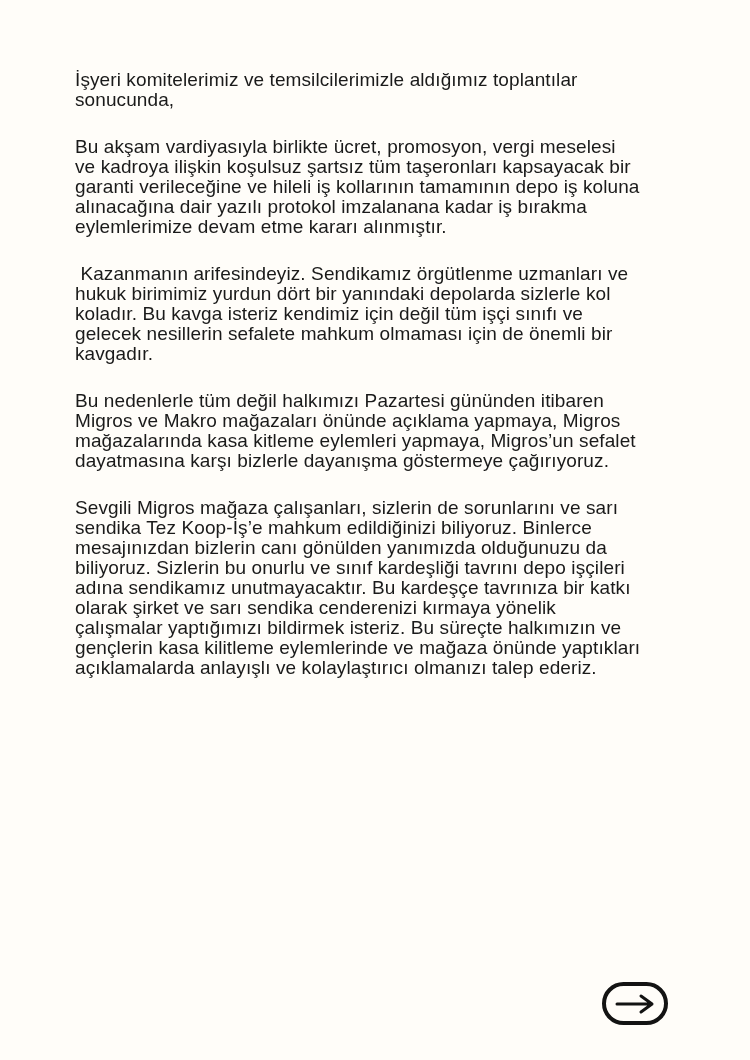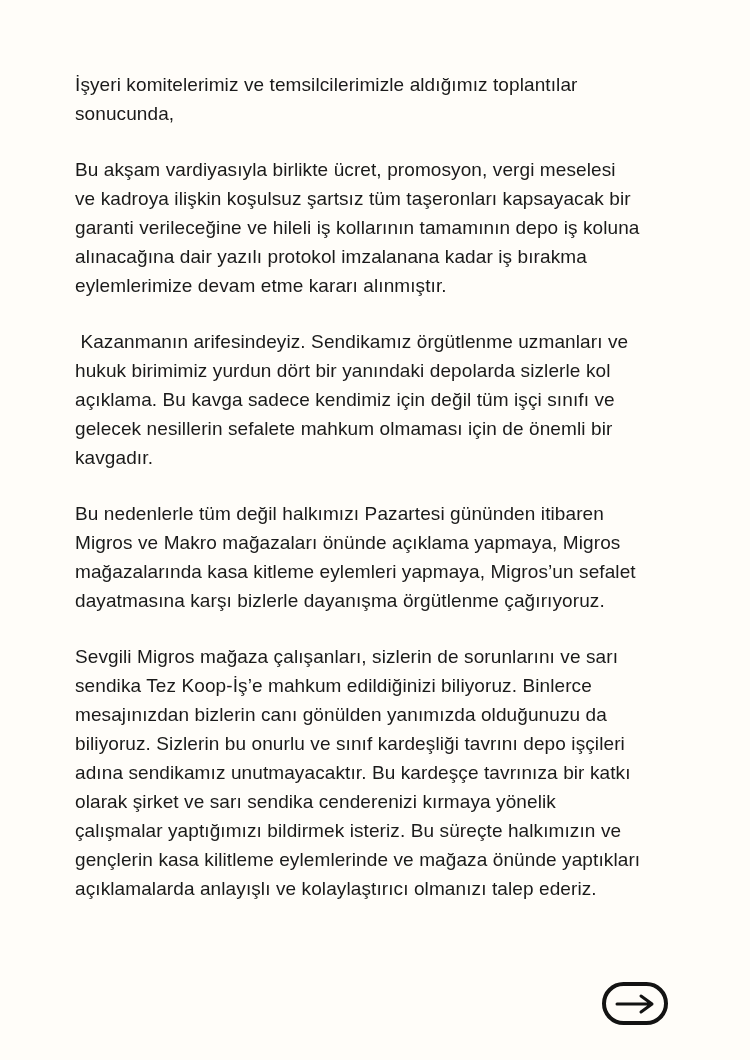--- a/index.html
+++ b/index.html
@@ -13,21 +13,21 @@
     font-family: "Liberation Sans", "DejaVu Sans", sans-serif;
   }
   .page {
     position: absolute;
     left: 75px;
     top: 70px;
     width: 566px;
   }
   .para {
     font-size: 19px;
-    line-height: 29px;
+    line-height: 20px;
     margin: 0 0 27px 0;
     letter-spacing: 0.1px;
   }
   .para strong, .para span { white-space: pre-wrap; }
   .para strong { font-weight: 400; }
   .next-btn {
     position: absolute;
     left: 602px;
     top: 982px;
     width: 66px;
@@ -45,23 +45,23 @@
   .next-btn svg { display: block; }
 </style>
 </head>
 <body>
 
 <main class="page">
   <p class="para"><strong></strong><span>İşyeri komitelerimiz ve temsilcilerimizle aldığımız toplantılar sonucunda,</span></p>
 
   <p class="para"><strong>Bu akşam vardiyasıyla birlikte ücret, promosyon, vergi meselesi ve kadroya ilişkin koşulsuz şartsız tüm taşeronları kapsayacak bir garanti verileceğine ve hileli iş kollarının tamamının depo iş koluna alınacağına dair yazılı protokol imzalanana kadar iş bırakma eylemlerimize devam etme kararı alınmıştır.</strong><span></span></p>
 
-  <p class="para"><strong></strong><span> Kazanmanın arifesindeyiz. Sendikamız örgütlenme uzmanları ve hukuk birimimiz yurdun dört bir yanındaki depolarda sizlerle kol açıklama. Bu kavga sadece kendimiz için değil tüm işçi sınıfı ve gelecek nesillerin sefalete mahkum olmaması için de önemli bir kavgadır.</span></p>
+  <p class="para"><strong></strong><span> Kazanmanın arifesindeyiz. Sendikamız örgütlenme uzmanları ve hukuk birimimiz yurdun dört bir yanındaki depolarda sizlerle kol koladır. Bu kavga isteriz kendimiz için değil tüm işçi sınıfı ve gelecek nesillerin sefalete mahkum olmaması için de önemli bir kavgadır.</span></p>
 
-  <p class="para"><strong>Bu nedenlerle tüm değil halkımızı</strong><span> Pazartesi gününden itibaren Migros ve Makro mağazaları önünde açıklama yapmaya, Migros mağazalarında kasa kitleme eylemleri yapmaya, Migros’un sefalet dayatmasına karşı bizlerle dayanışma örgütlenme çağırıyoruz.</span></p>
+  <p class="para"><strong>Bu nedenlerle tüm değil halkımızı</strong><span> Pazartesi gününden itibaren Migros ve Makro mağazaları önünde açıklama yapmaya, Migros mağazalarında kasa kitleme eylemleri yapmaya, Migros’un sefalet dayatmasına karşı bizlerle dayanışma göstermeye çağırıyoruz.</span></p>
 
   <p class="para"><strong>Sevgili Migros mağaza çalışanları,</strong><span> sizlerin de sorunlarını ve sarı sendika Tez Koop-İş’e mahkum edildiğinizi biliyoruz. Binlerce mesajınızdan bizlerin canı gönülden yanımızda olduğunuzu da biliyoruz. Sizlerin bu onurlu ve sınıf kardeşliği tavrını depo işçileri adına sendikamız unutmayacaktır. Bu kardeşçe tavrınıza bir katkı olarak şirket ve sarı sendika cenderenizi kırmaya yönelik çalışmalar yaptığımızı bildirmek isteriz. Bu süreçte halkımızın ve gençlerin kasa kilitleme eylemlerinde ve mağaza önünde yaptıkları açıklamalarda anlayışlı ve kolaylaştırıcı olmanızı talep ederiz.</span></p>
 </main>
 
 <button class="next-btn" aria-label="Next">
   <svg width="46" height="24" viewBox="0 0 46 24">
     <path d="M5 12 H39 M29 4 L40 12 L29 20" fill="none" stroke="#131313" stroke-width="3" stroke-linecap="round" stroke-linejoin="round"></path>
   </svg>
 </button>
 

